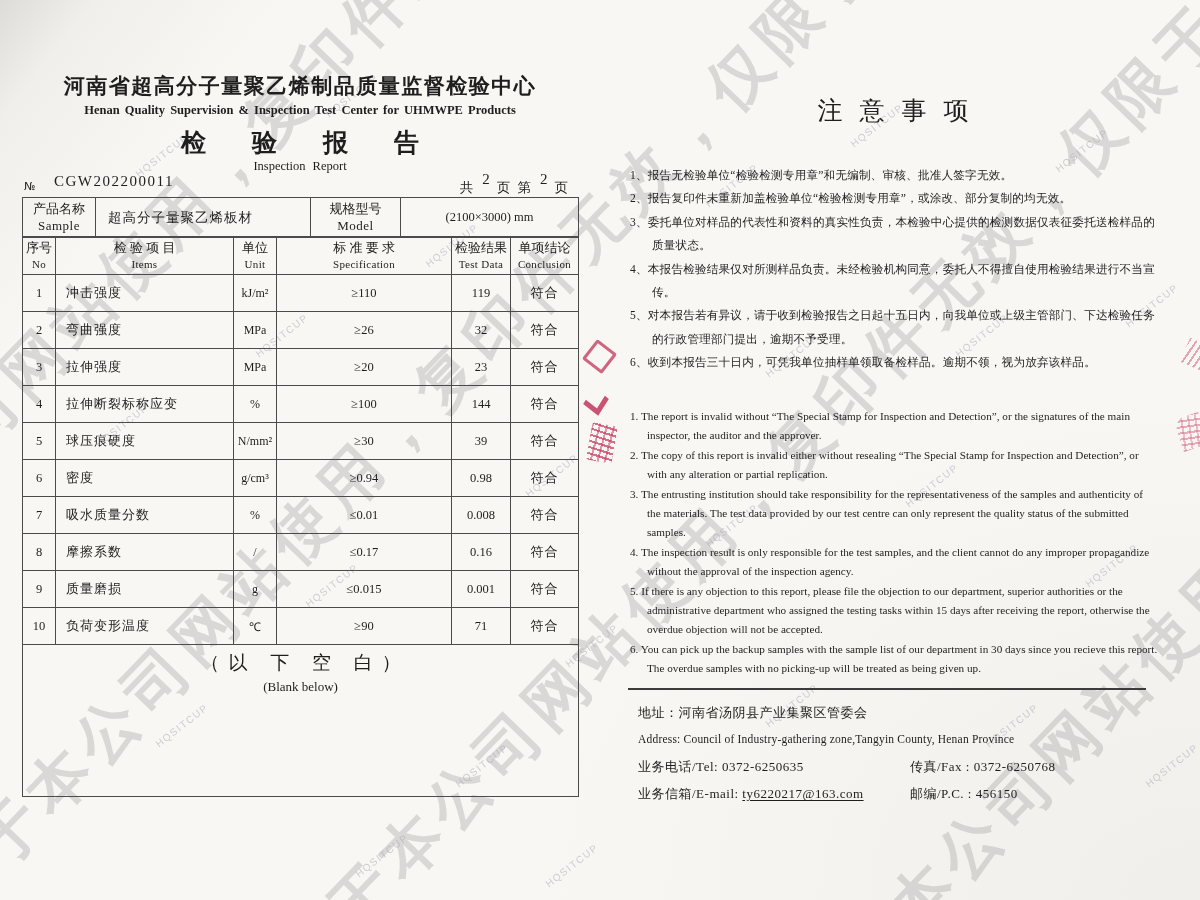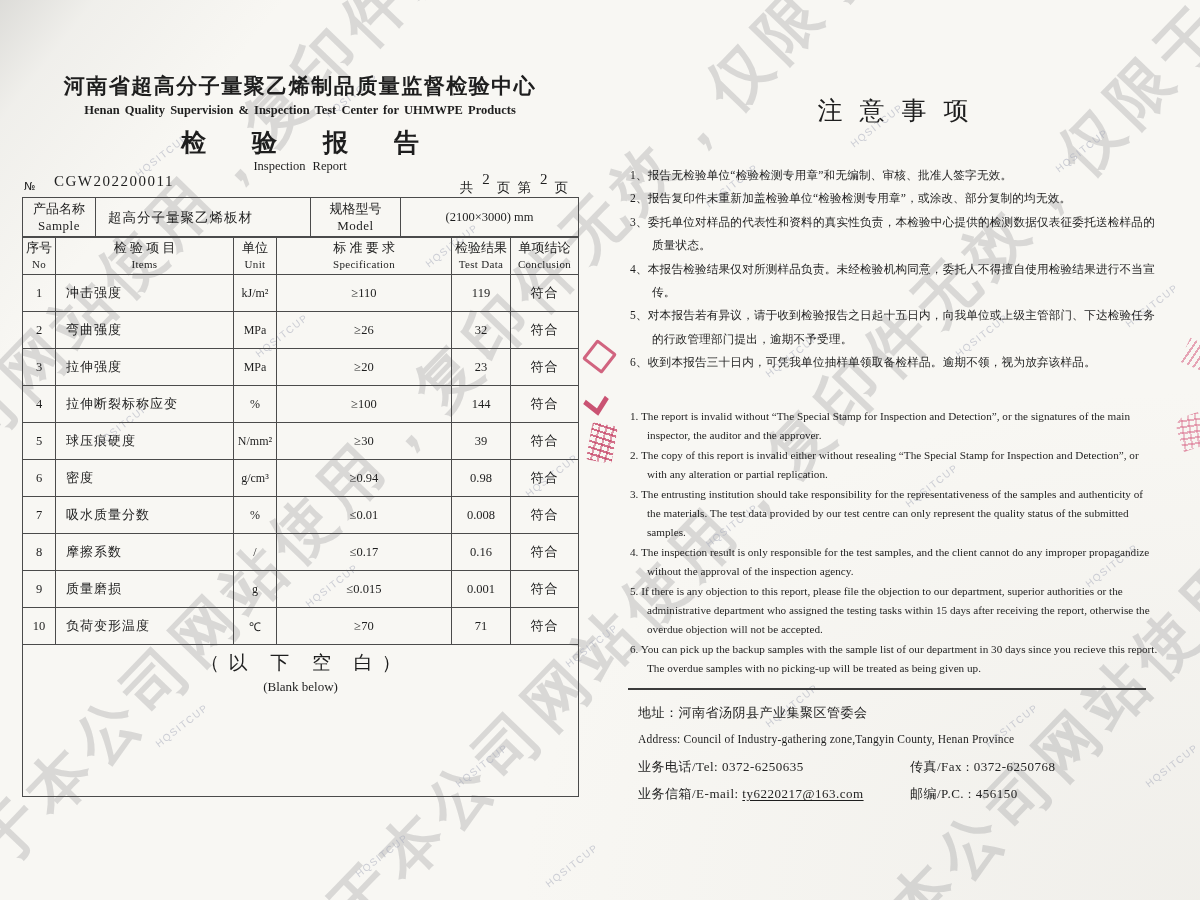--- a/index.html
+++ b/index.html
@@ -285,21 +285,21 @@
           <td class="c-item">质量磨损</td>
           <td class="c-unit">g</td>
           <td class="c-spec">≤0.015</td>
           <td class="c-data">0.001</td>
           <td class="c-con">符合</td>
         </tr>
         <tr>
           <td class="c-no">10</td>
           <td class="c-item">负荷变形温度</td>
           <td class="c-unit">℃</td>
-          <td class="c-spec">≥70</td>
+          <td class="c-spec">≥90</td>
           <td class="c-data">71</td>
           <td class="c-con">符合</td>
         </tr>
       </tbody>
     <tfoot>
       <tr>
         <td class="blank-cell" colspan="6">
           <div class="blank-cn">（以 下 空 白）</div>
           <div class="blank-en">(Blank below)</div>
         </td>

